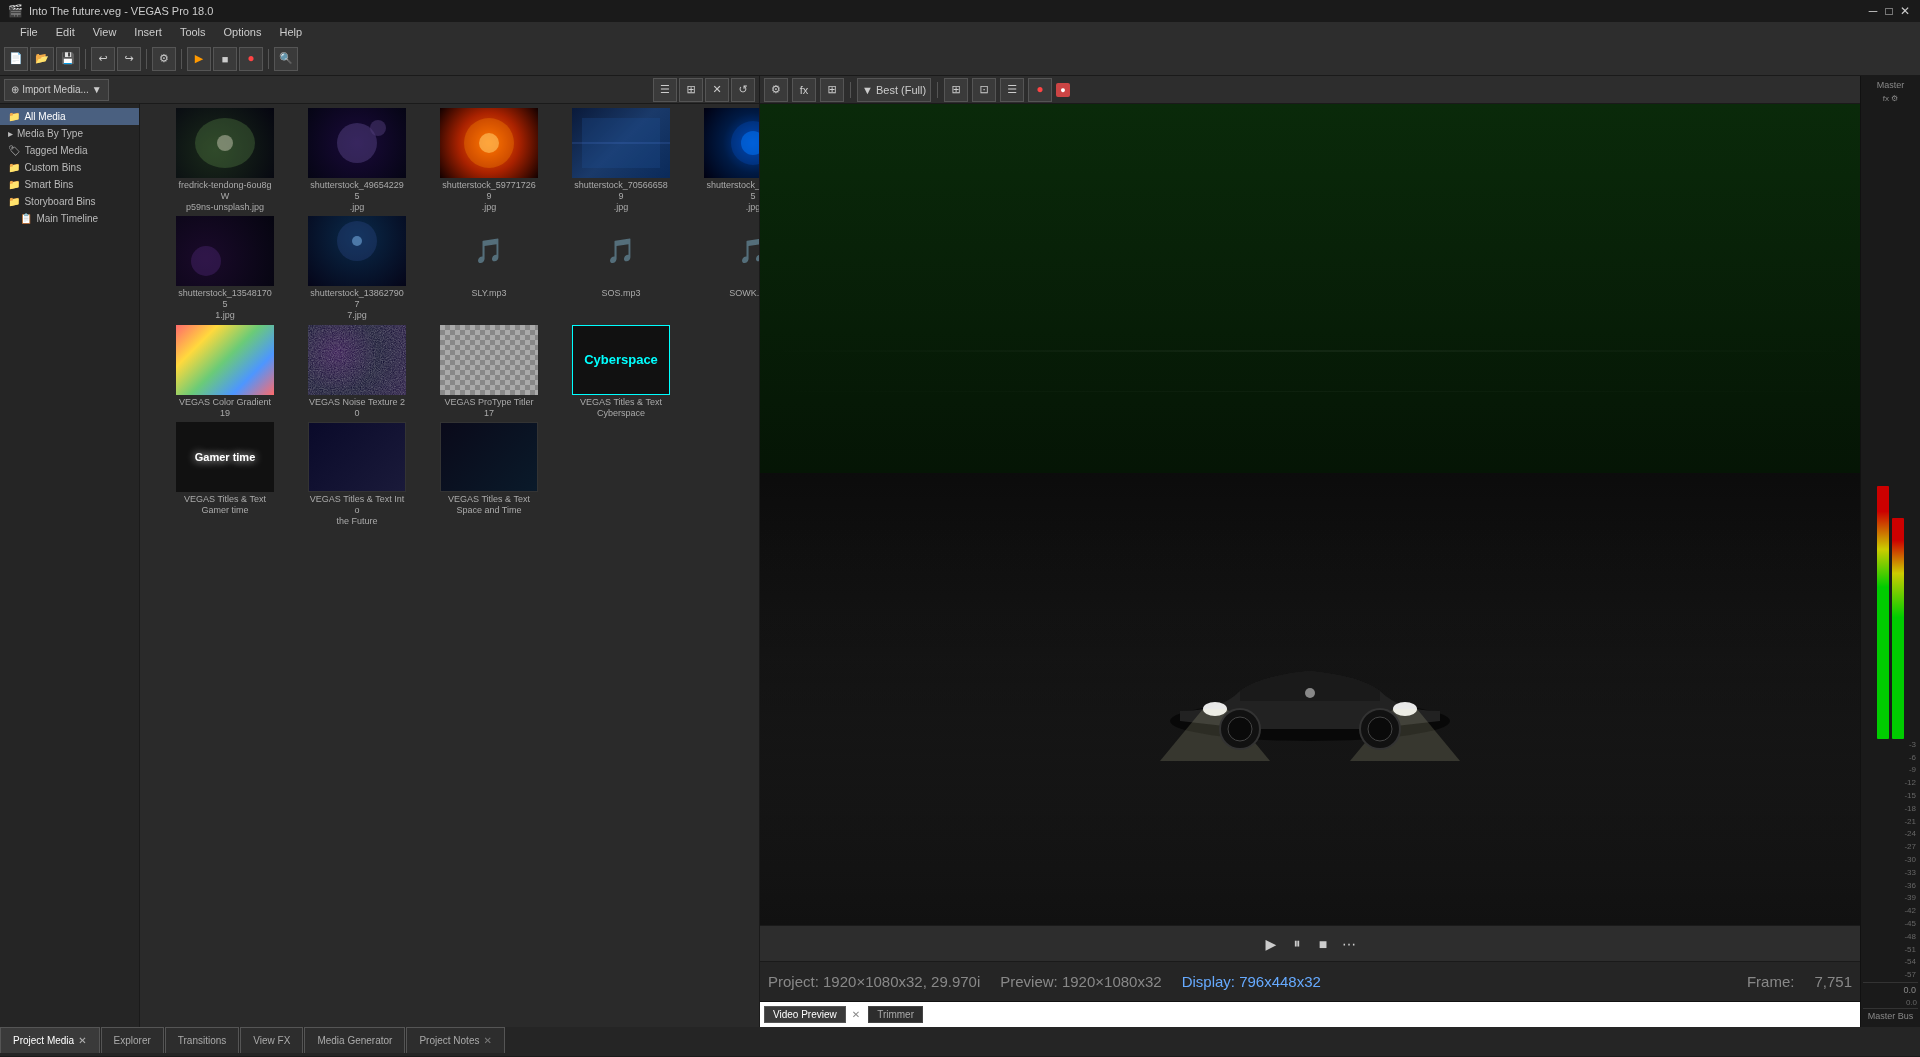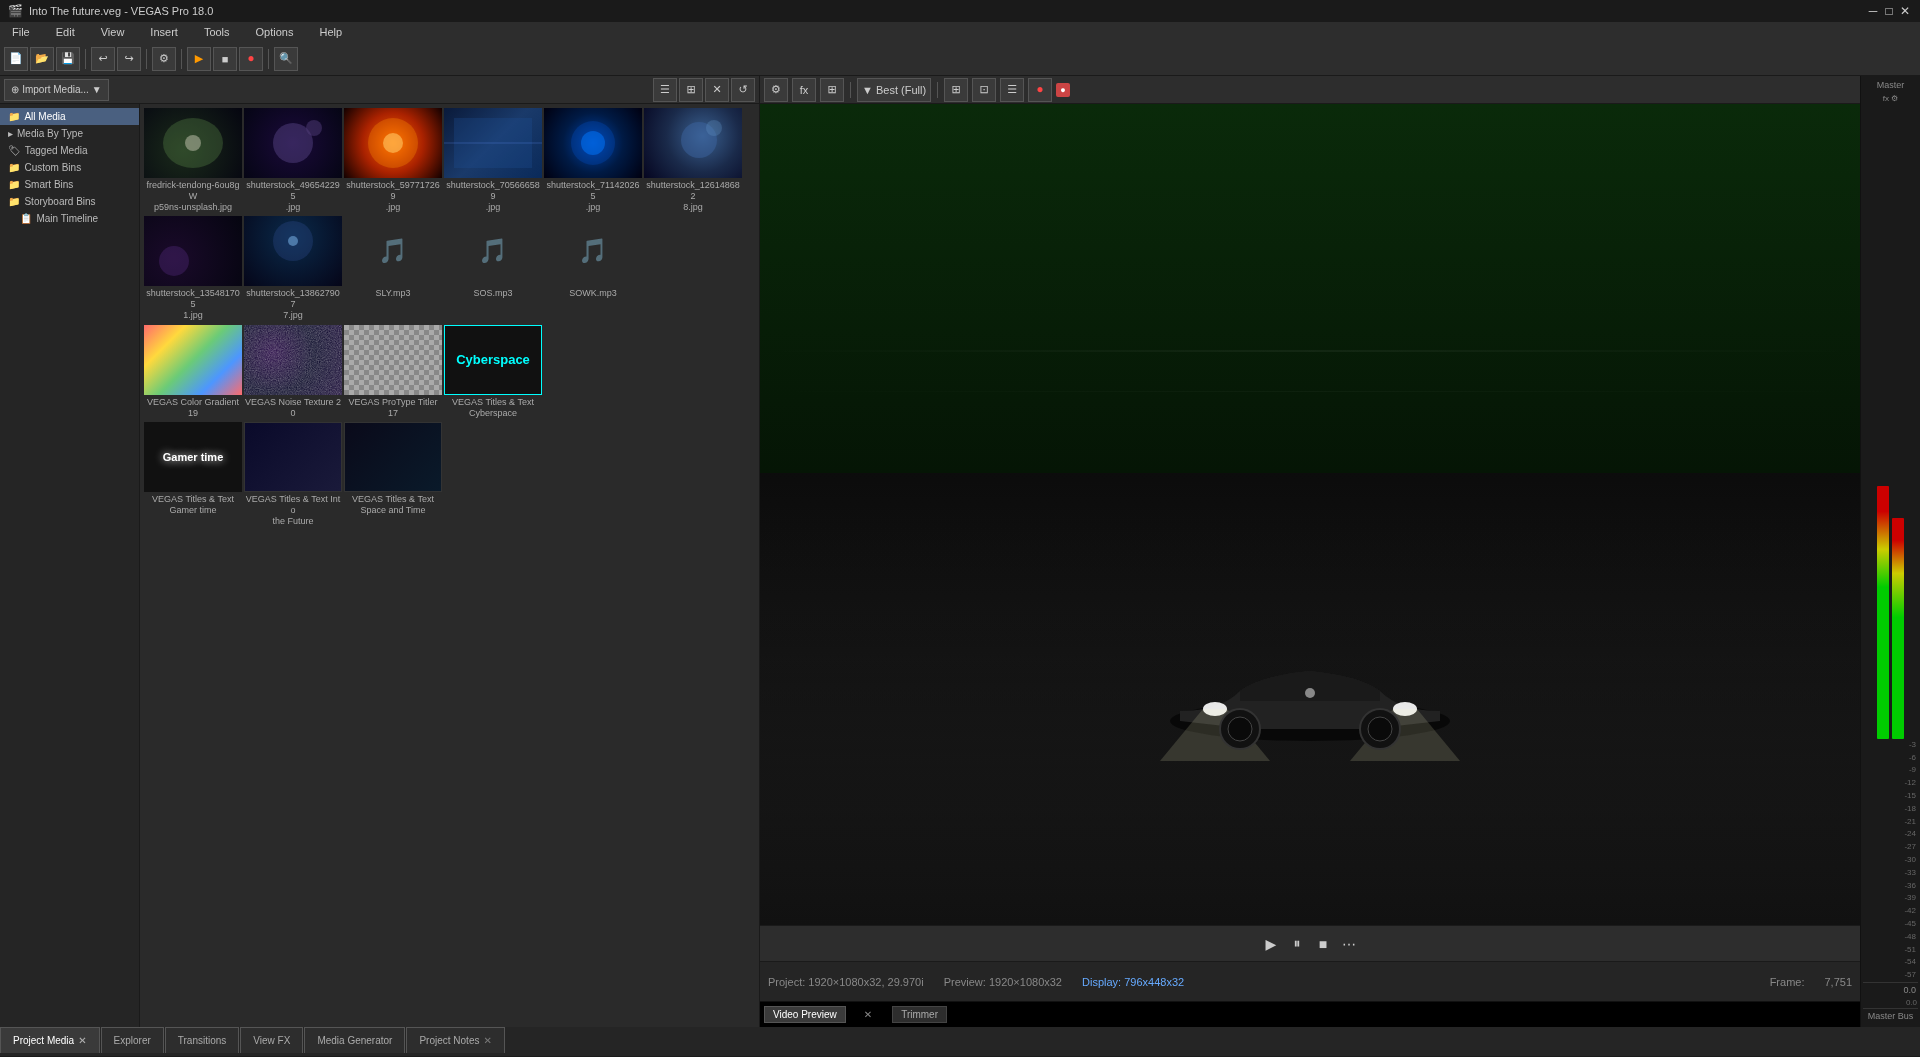--- a/index.html
+++ b/index.html
@@ -5,21 +5,21 @@
     * { margin: 0; padding: 0; box-sizing: border-box; }
     body { width: 1920px; height: 1057px; background: #2a2a2a; font-family: 'Segoe UI', Arial, sans-serif; font-size: 11px; color: #ccc; overflow: hidden; }
 
     
     #titlebar { height: 22px; background: #1a1a1a; display: flex; align-items: center; justify-content: space-between; padding: 0 8px; }
     #titlebar-left { display: flex; align-items: center; gap: 6px; color: #ccc; font-size: 11px; }
     #titlebar-controls { display: flex; gap: 2px; }
     #titlebar-controls span { width: 14px; height: 14px; display: flex; align-items: center; justify-content: center; cursor: pointer; font-size: 12px; color: #ccc; }
 
     
-    #menubar { height: 20px; background: #2d2d2d; display: flex; align-items: center; padding: 0 4px; gap: 10px; }
+    #menubar { height: 20px; background: #2d2d2d; display: flex; align-items: center; padding: 0 12px; gap: 2px; }
     #menubar span { padding: 2px 8px; cursor: pointer; font-size: 11px; color: #ccc; }
 
     
     #toolbar { height: 34px; background: #2d2d2d; display: flex; align-items: center; padding: 0 4px; gap: 2px; border-bottom: 1px solid #1a1a1a; }
     .toolbar-btn { width: 24px; height: 24px; background: #3a3a3a; border: 1px solid #555; display: flex; align-items: center; justify-content: center; cursor: pointer; font-size: 11px; color: #ccc; }
     .toolbar-sep { width: 1px; height: 20px; background: #555; margin: 0 3px; }
 
     
     #main { display: flex; height: calc(1057px - 22px - 20px - 34px - 30px); }
 
@@ -34,21 +34,21 @@
     #media-content { display: flex; flex: 1; overflow: hidden; }
 
     
     #sidebar-tree { width: 140px; background: #252525; border-right: 1px solid #1a1a1a; padding: 4px 0; overflow-y: auto; }
     .tree-item { padding: 3px 8px; cursor: pointer; font-size: 10px; color: #bbb; white-space: nowrap; display: flex; align-items: center; gap: 4px; }
     .tree-item.selected { background: #4a6080; color: #fff; }
 
     
     #media-grid { flex: 1; background: #2a2a2a; overflow-y: auto; padding: 4px; }
     .media-row { display: flex; gap: 2px; margin-bottom: 2px; }
-    .media-thumb { width: 98px; flex-shrink: 0; cursor: pointer; }
+    .media-thumb { width: 98px; flex-shrink: 0; cursor: pointer; margin-left: 32px; }
     .media-thumb-inner { width: 98px; height: 70px; display: flex; align-items: center; justify-content: center; font-size: 9px; text-align: center; color: #aaa; overflow: hidden; position: relative; }
     .media-label { font-size: 9px; color: #aaa; text-align: center; padding: 2px 1px; line-height: 1.2; word-break: break-all; }
 
     
     .checker { background-image: linear-gradient(45deg, #888 25%, transparent 25%), linear-gradient(-45deg, #888 25%, transparent 25%), linear-gradient(45deg, transparent 75%, #888 75%), linear-gradient(-45deg, transparent 75%, #888 75%); background-size: 10px 10px; background-position: 0 0, 0 5px, 5px -5px, -5px 0px; background-color: #aaa; }
 
     
     #right-panel { flex: 1; display: flex; flex-direction: column; background: #1a1a1a; }
 
     
@@ -363,29 +363,29 @@
         </div>
       </div>
 
       <div id="preview-controls" style="height:36px;background:#2d2d2d;display:flex;align-items:center;justify-content:center;gap:6px;border-top:1px solid #1a1a1a;">
         <button class="preview-ctrl-btn">▶</button>
         <button class="preview-ctrl-btn">⏸</button>
         <button class="preview-ctrl-btn">■</button>
         <button class="preview-ctrl-btn">⋯</button>
       </div>
 
-      <div id="preview-info" style="height:40px;background:#252525;padding:4px 8px;font-size:11px;color:#888;display:flex;gap:20px;align-items:center;border-top:1px solid #1a1a1a;">
+      <div id="preview-info" style="height:40px;background:#252525;padding:4px 8px;font-size:15px;color:#888;display:flex;gap:20px;align-items:center;border-top:1px solid #1a1a1a;">
         <span>Project: 1920×1080x32, 29.970i</span>
         <span>Preview: 1920×1080x32</span>
         <span style="color:#6af;">Display: 796x448x32</span>
         <span style="margin-left:auto;">Frame:</span>
         <span>7,751</span>
       </div>
 
-      <div style="height:26px;background:#000000;display:flex;align-items:center;padding:0 4px;gap:14px;border-top:1px solid #111;">
+      <div style="height:26px;background:#ffffff;display:flex;align-items:center;padding:0 4px;gap:2px;border-top:1px solid #111;">
         <div style="padding:2px 8px;background:#3a3a3a;border:1px solid #555;font-size:10px;cursor:pointer;color:#fff;">Video Preview</div>
         <div style="font-size:10px;cursor:pointer;padding:2px 4px;color:#888;">✕</div>
         <div style="padding:2px 8px;background:#2d2d2d;border:1px solid #444;font-size:10px;cursor:pointer;color:#aaa;margin-left:2px;">Trimmer</div>
       </div>
     </div>
 
     <div style="width:60px;background:#1a1a1a;border-left:1px solid #111;display:flex;flex-direction:column;padding:4px 2px;">
       <div style="font-size:9px;color:#888;text-align:center;margin-bottom:4px;">Master</div>
       <div style="display:flex;justify-content:center;gap:2px;margin-bottom:4px;">
         <span style="font-size:8px;color:#888;">fx</span>

